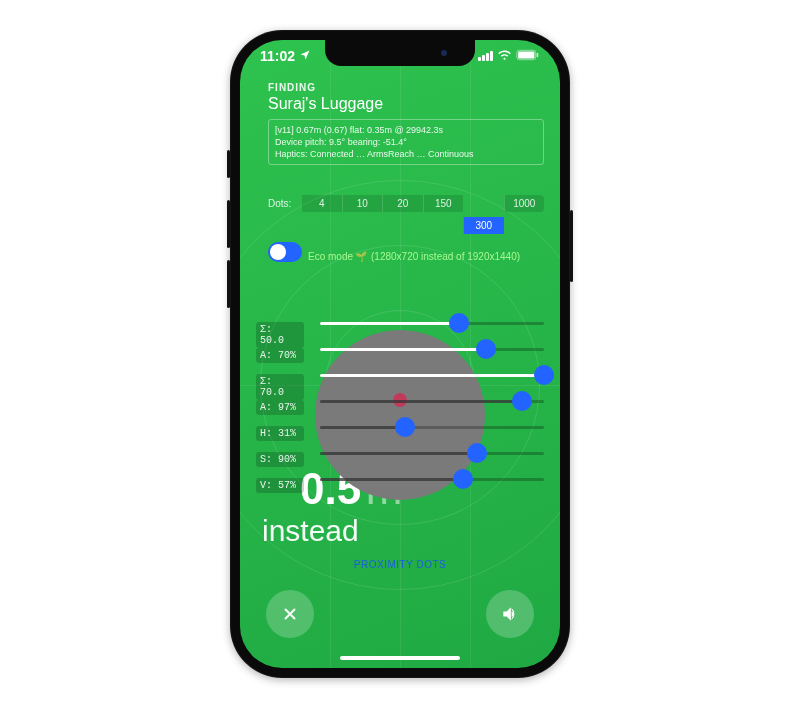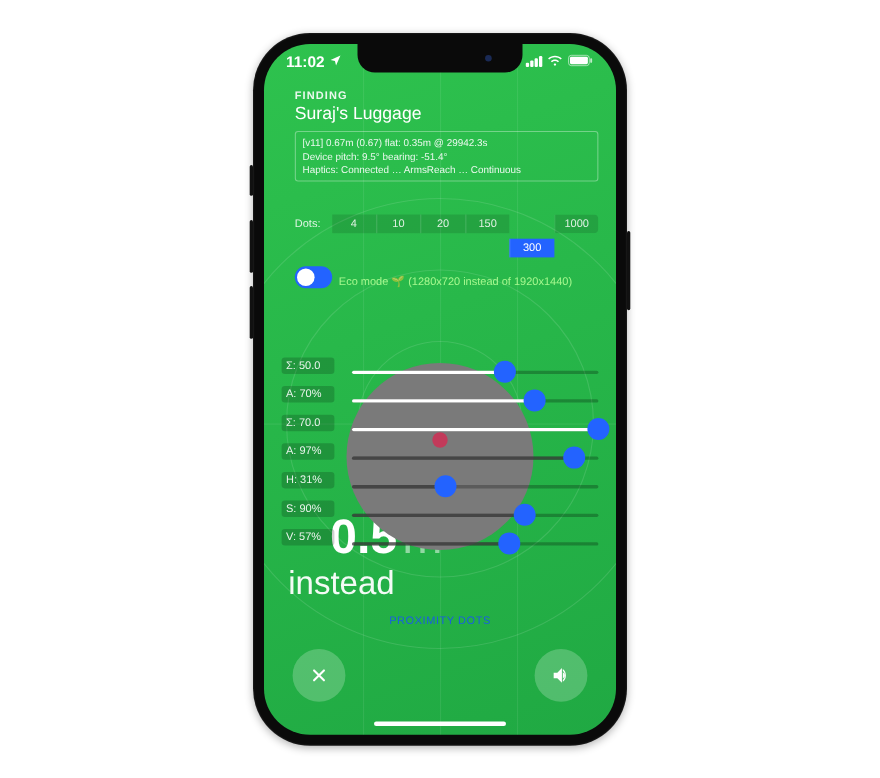--- a/index.html
+++ b/index.html
@@ -189,23 +189,24 @@
     top:282px;
     left:16px;
     right:16px;
     z-index:10;
     display:flex;
     flex-direction:column;
     gap:8px;
   }
   .slider-row {
     display:flex;
-    align-items:flex-end;
+    align-items:flex-start;
     gap:16px;
     height:18px;
+    font-family:Liberation Mono, monospace;
   }
   .slider-label {
     width:48px;
     font-size:10px;
     background:rgba(0,0,0,0.18);
     padding:2px 4px;
     border-radius:3px;
     text-align:left;
     color:rgba(255,255,255,0.9);
   }

